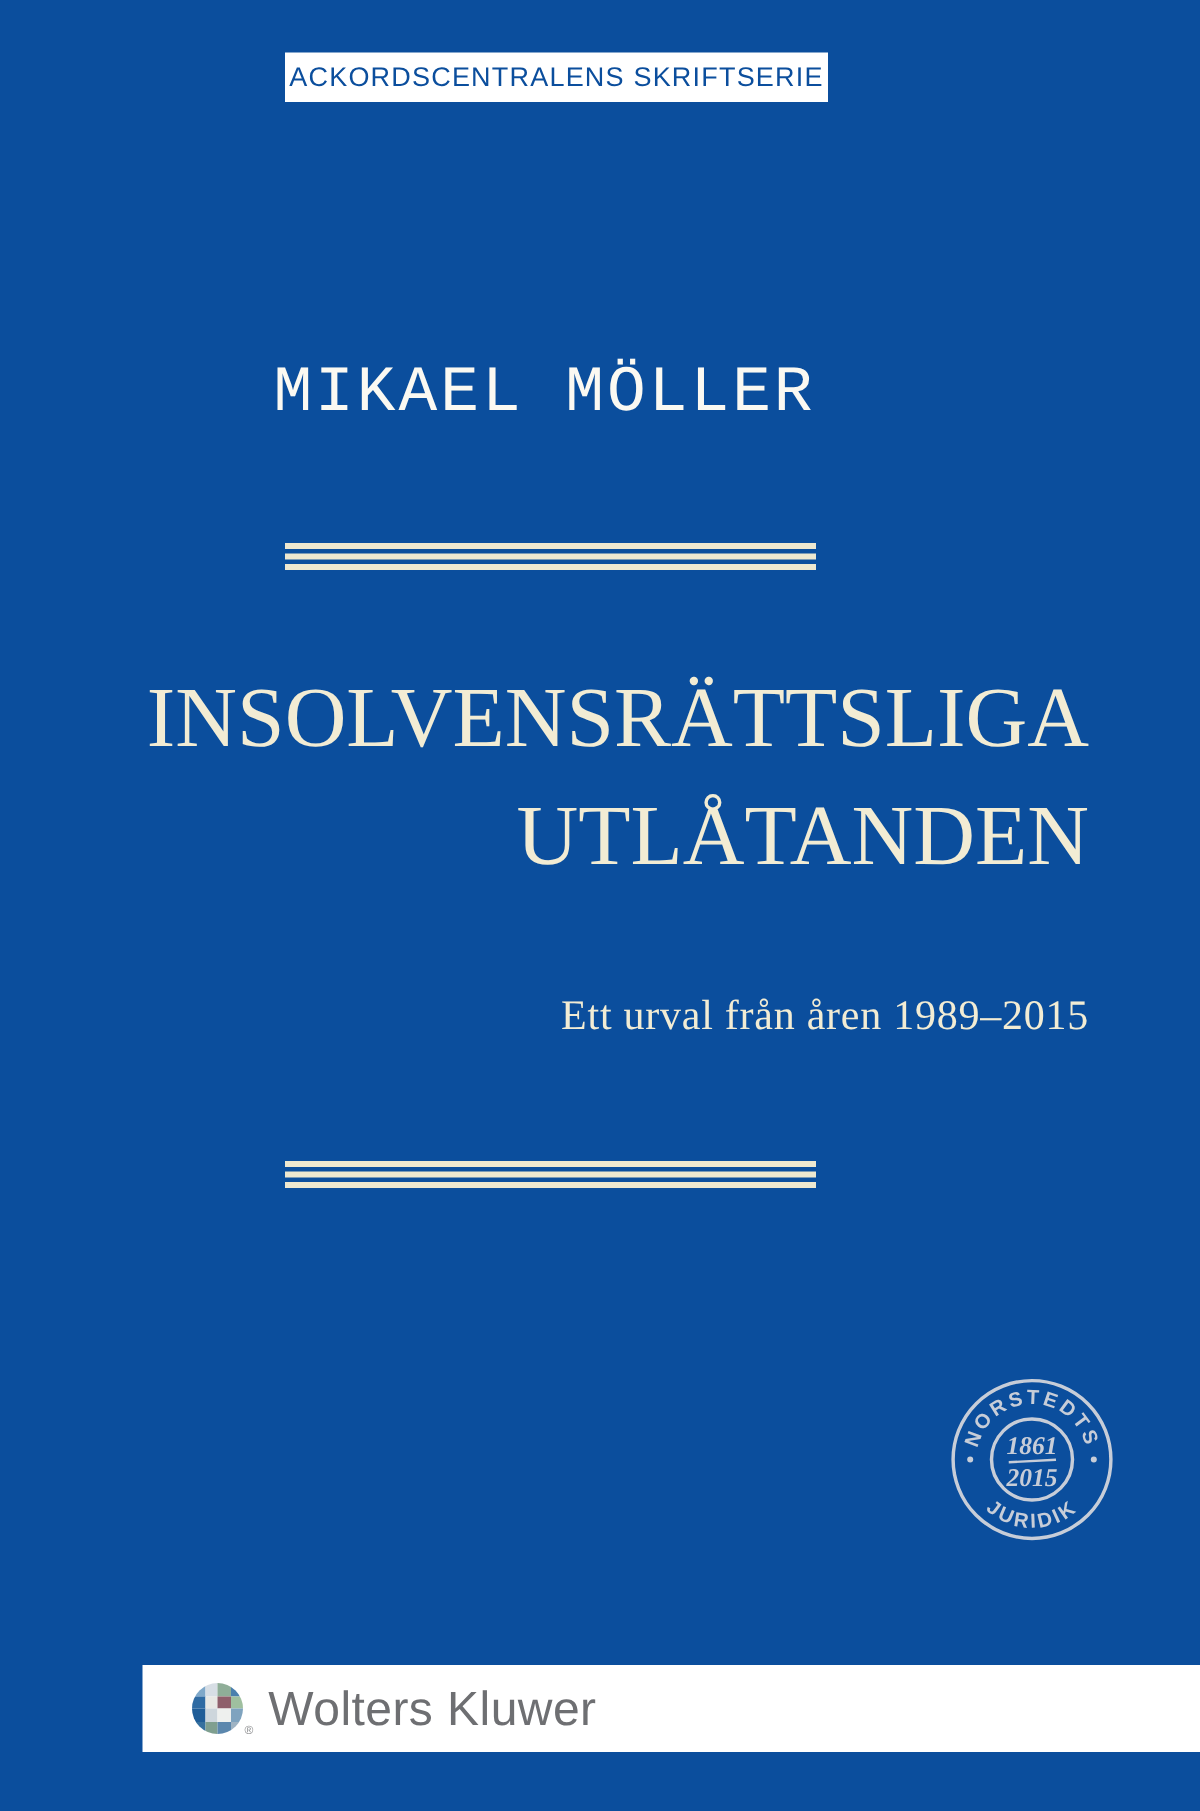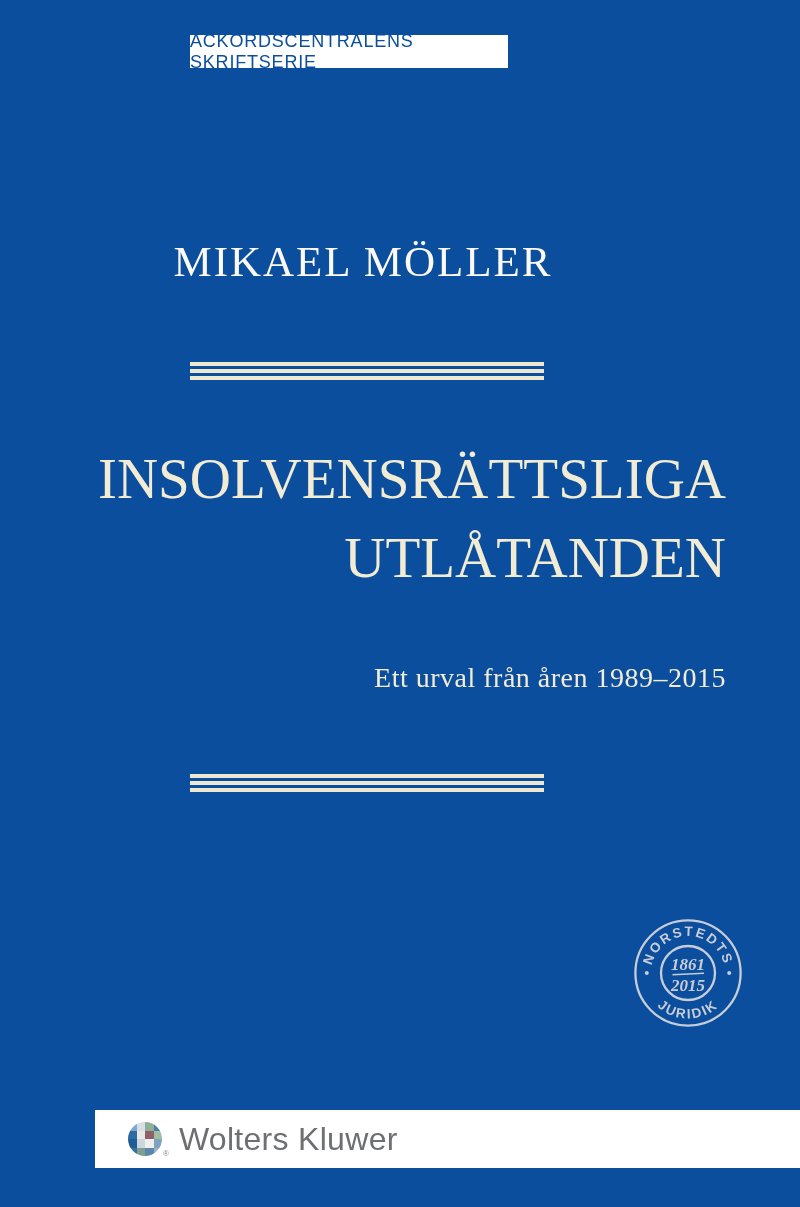--- a/index.html
+++ b/index.html
@@ -15,35 +15,36 @@
   }
   html,body{margin:0;padding:0;}
   body{
     width:800px;height:1207px;
     background:var(--cover-blue);
     position:relative;
     overflow:hidden;
     font-family:"Liberation Serif", serif;
   }
   .series-banner{
-    position:absolute;left:190px;top:35px;width:318px;height:33px;
+    position:absolute;left:190px;top:35px;width:362px;height:33px;
     background:var(--banner-bg);
     display:flex;align-items:center;justify-content:center;
   }
   .series-banner span{
     font-family:"Liberation Sans", sans-serif;
     font-size:18px;letter-spacing:0.8px;
     color:var(--banner-text);
   }
   .author{
     position:absolute;left:0;top:237px;width:726px;
     text-align:center;
     font-size:43px;letter-spacing:2px;
     color:var(--author-white);
     white-space:nowrap;
+    font-family:Liberation Mono, monospace;
   }
   .triple-rule{
     position:absolute;left:190px;width:354px;
   }
   .triple-rule .rule-line{
     height:4px;background:var(--rule-cream);margin-bottom:3px;
   }
   .triple-rule .rule-line:last-child{margin-bottom:0;}
   .rule-top{top:362px;}
   .rule-bottom{top:774px;}

